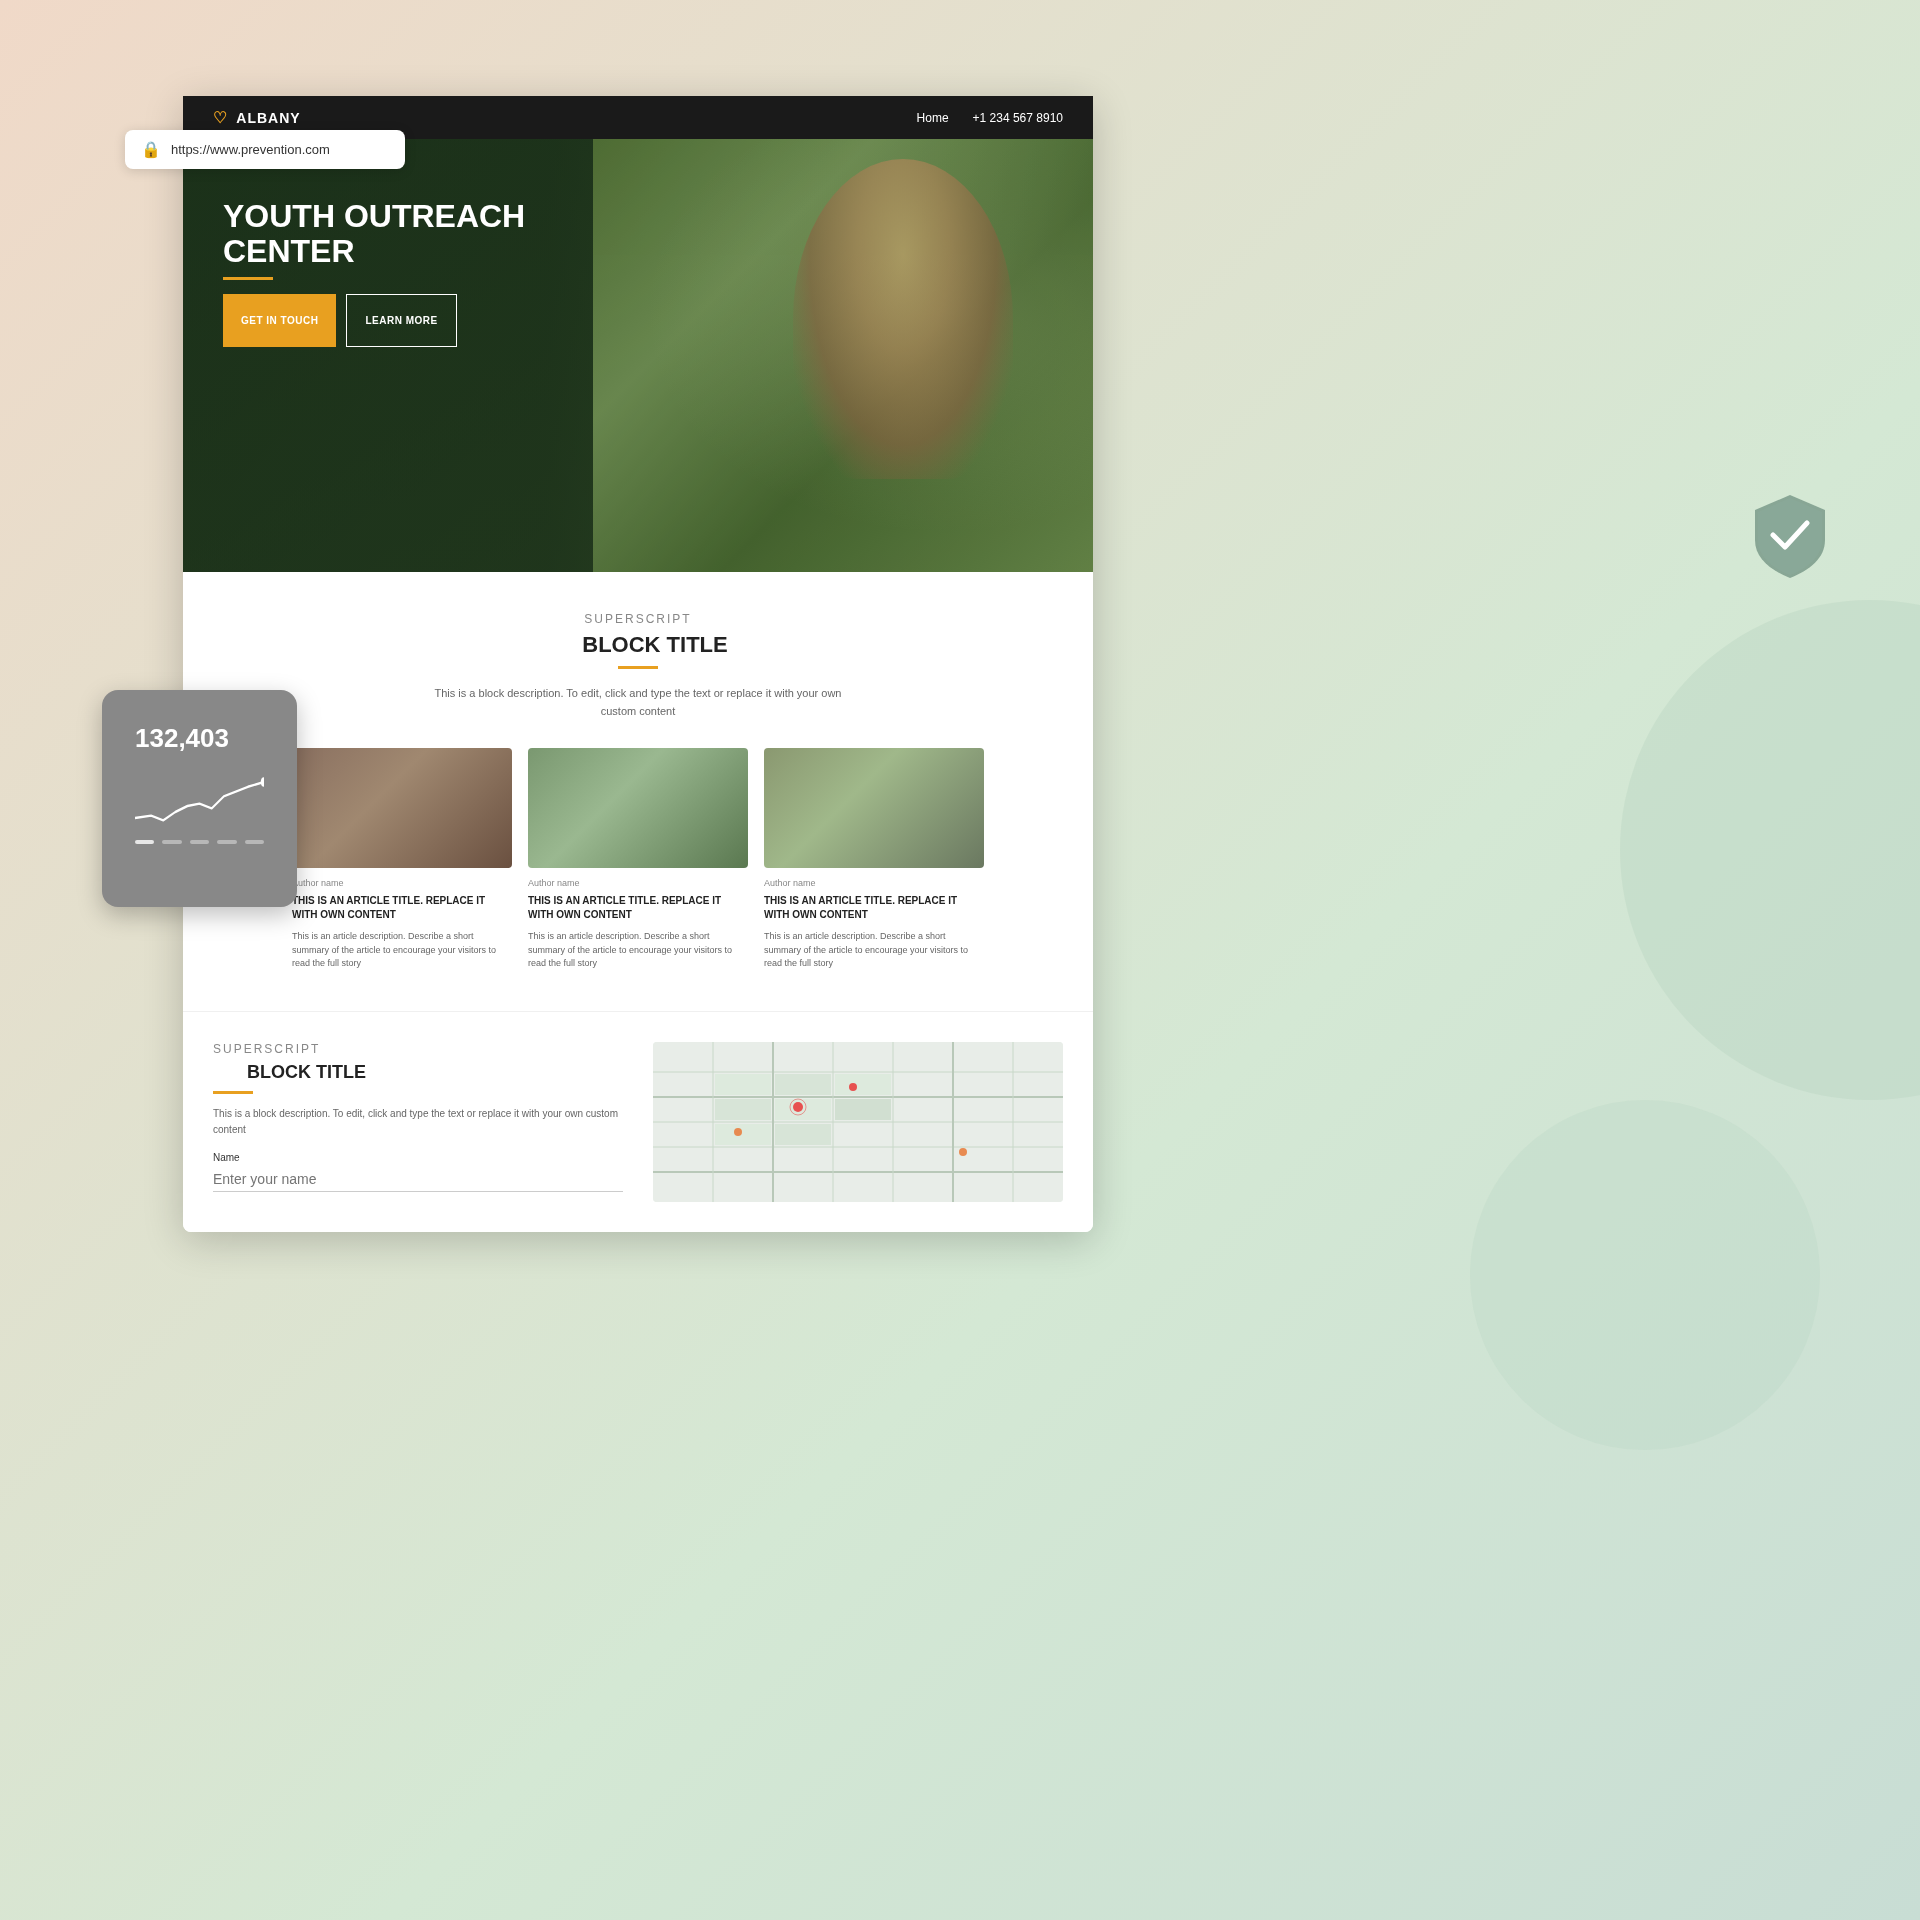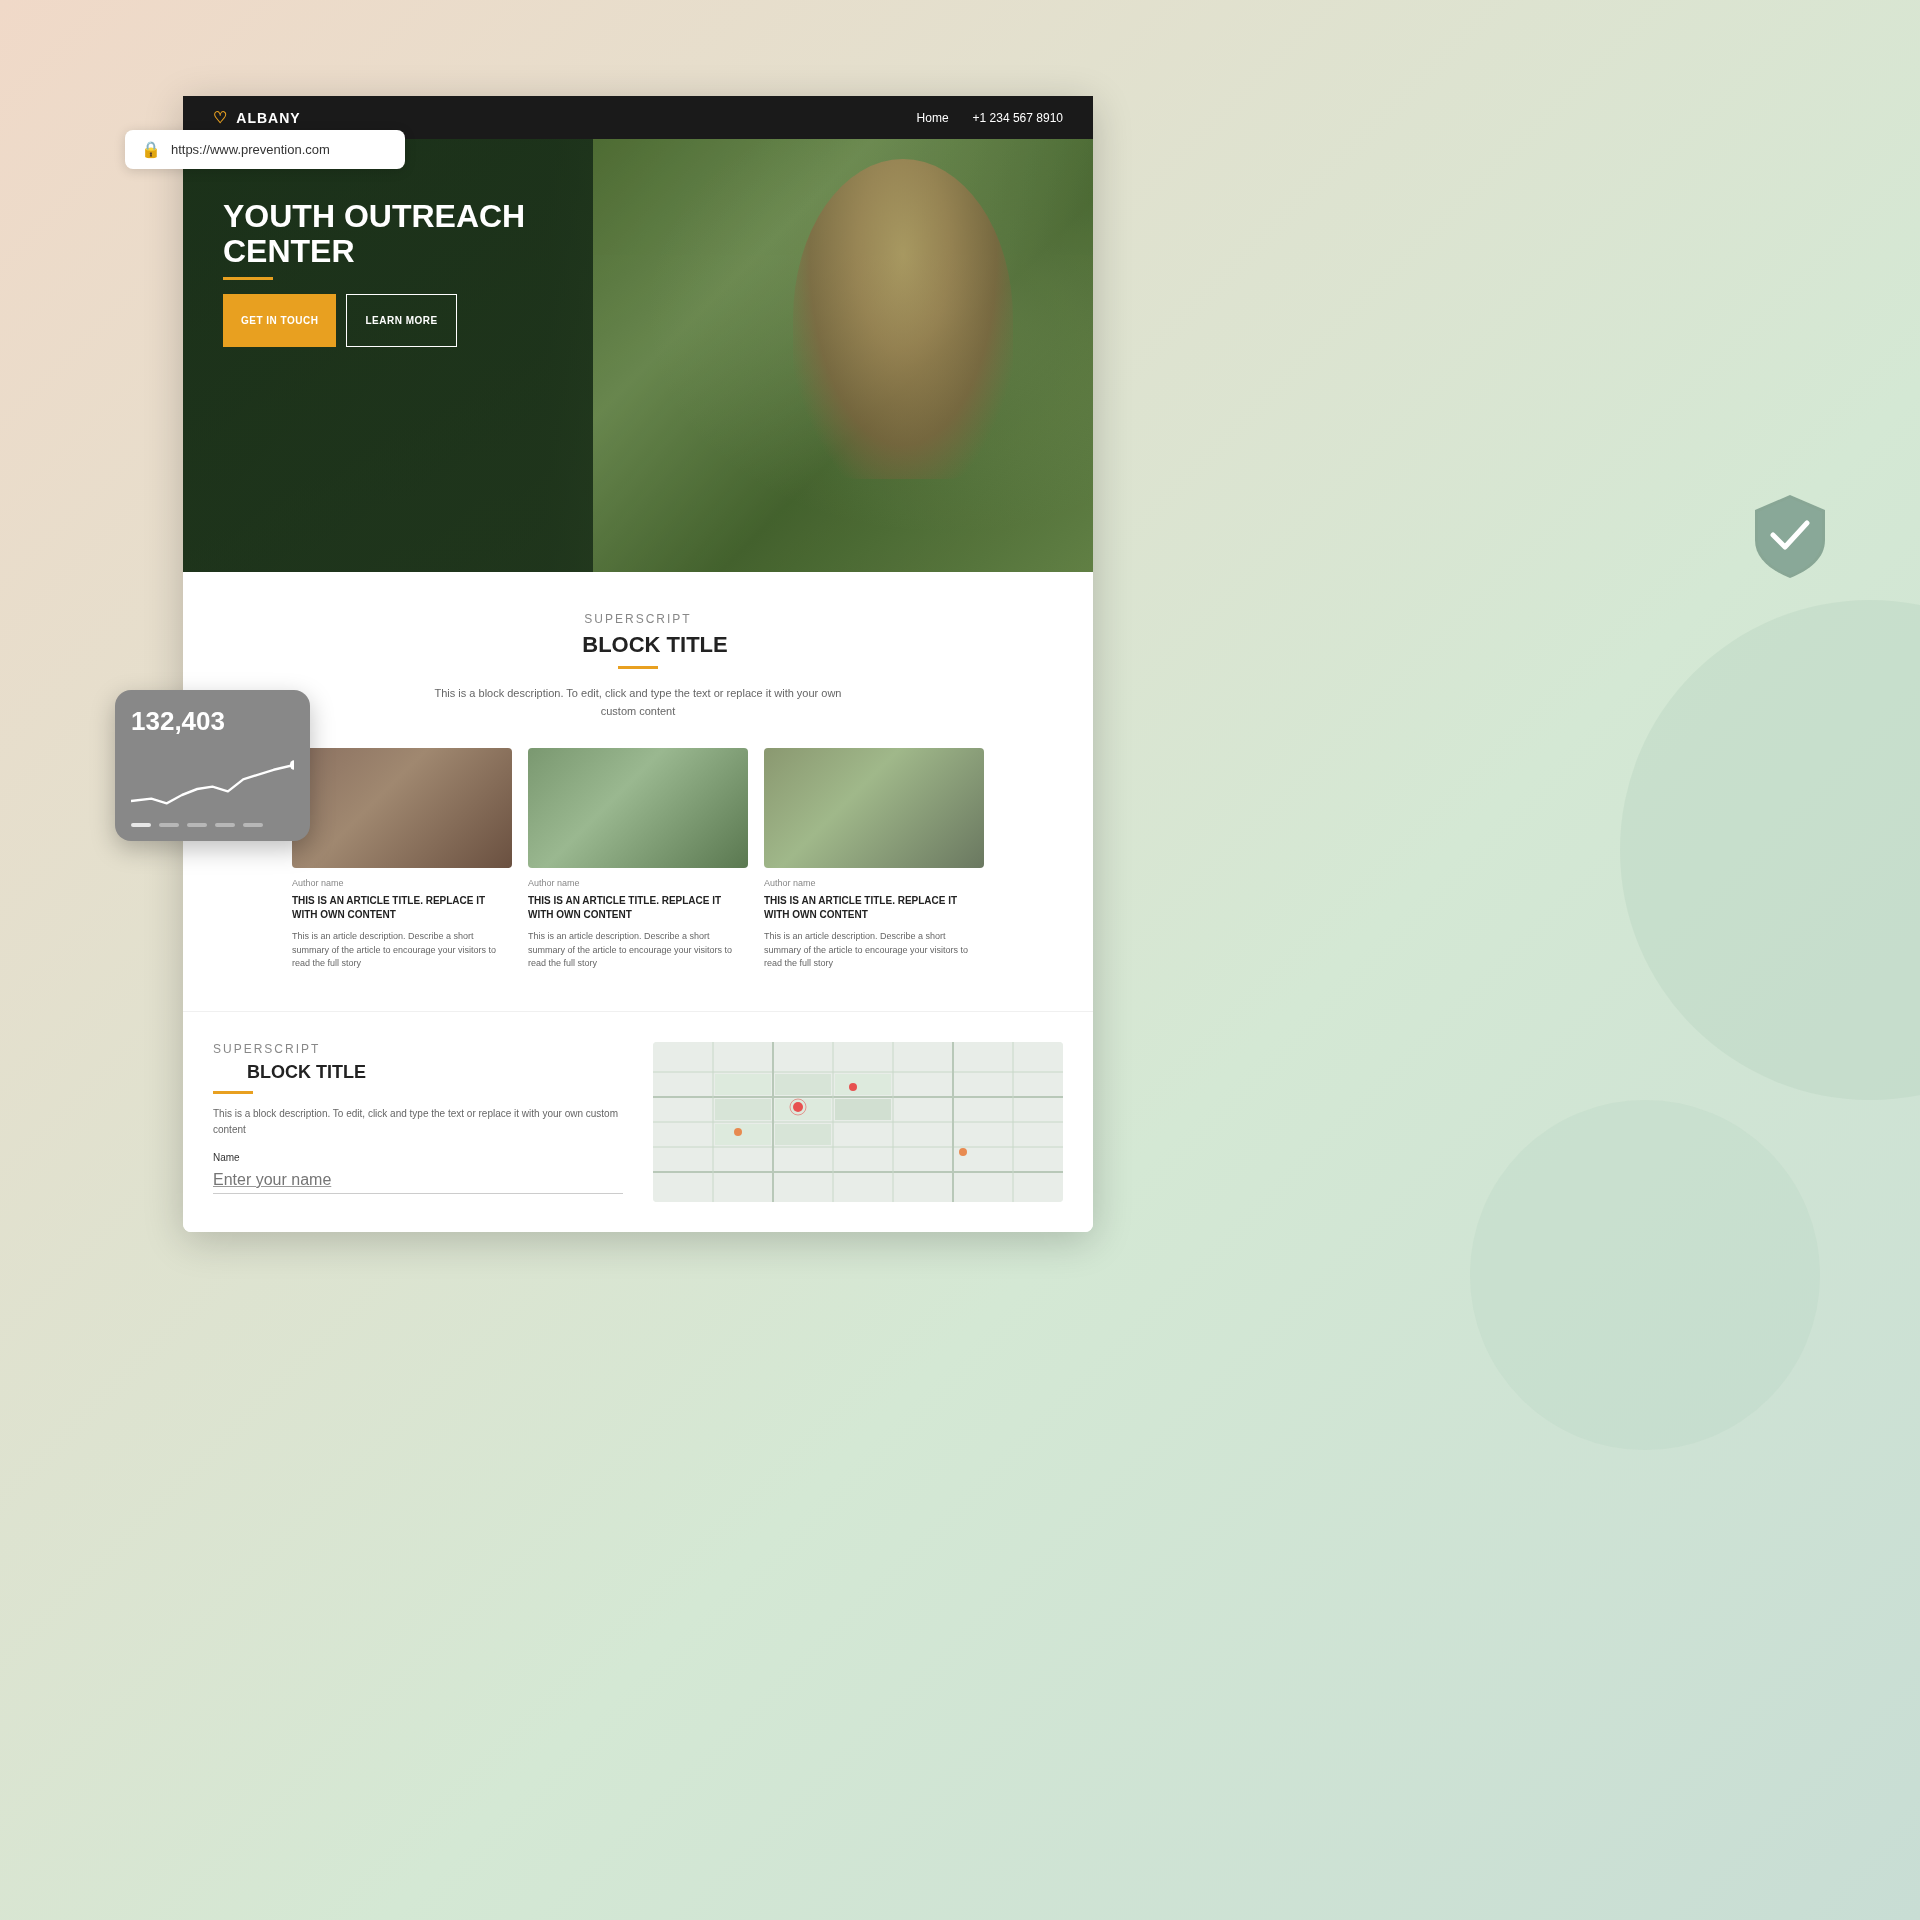--- a/index.html
+++ b/index.html
@@ -301,36 +301,35 @@
       font-size: 10px;
       color: #333;
       margin-bottom: 4px;
       display: block;
     }
     .form-input {
       width: 100%;
       border: none;
       border-bottom: 1px solid #ccc;
       padding: 4px 0;
-      font-size: 16px;
+      font-size: 14px;
       color: #999;
       outline: none;
-      text-decoration: underline;
     }
 
     
     .stats-widget {
       position: absolute;
       top: 690px;
-      left: 115px;
+      left: 102px;
       width: 195px;
-      height: 151px;
+      height: 217px;
       background: #888;
       border-radius: 16px;
-      padding: 16px;
+      padding: 33px;
       box-shadow: 0 8px 24px rgba(0,0,0,0.25);
       z-index: 30;
       overflow: hidden;
     }
     .stats-number {
       font-size: 26px;
       font-weight: bold;
       color: white;
       margin-bottom: 16px;
     }

